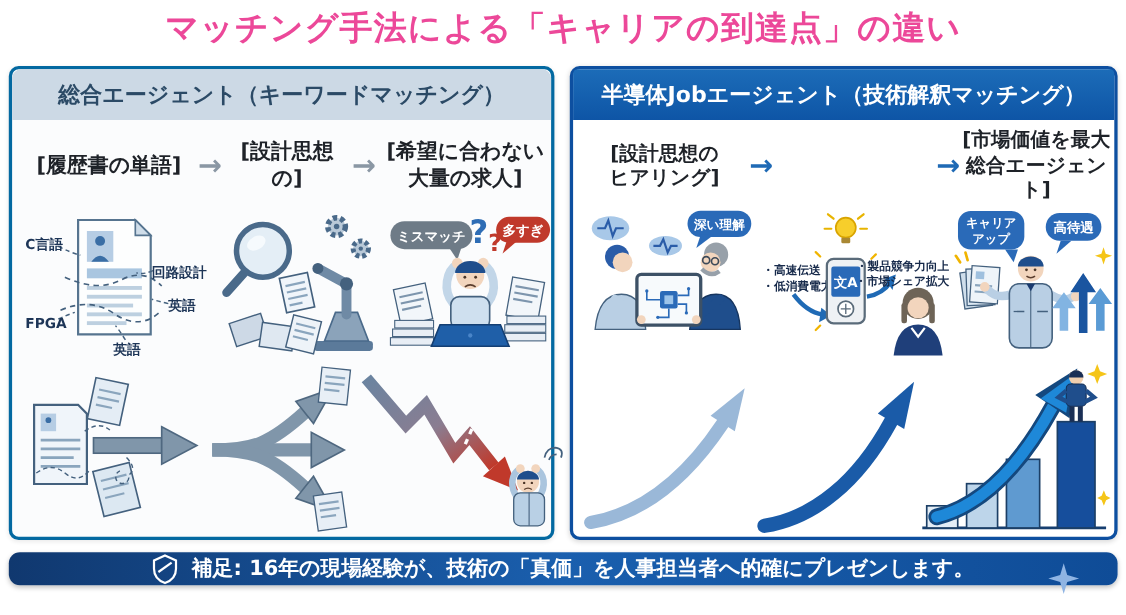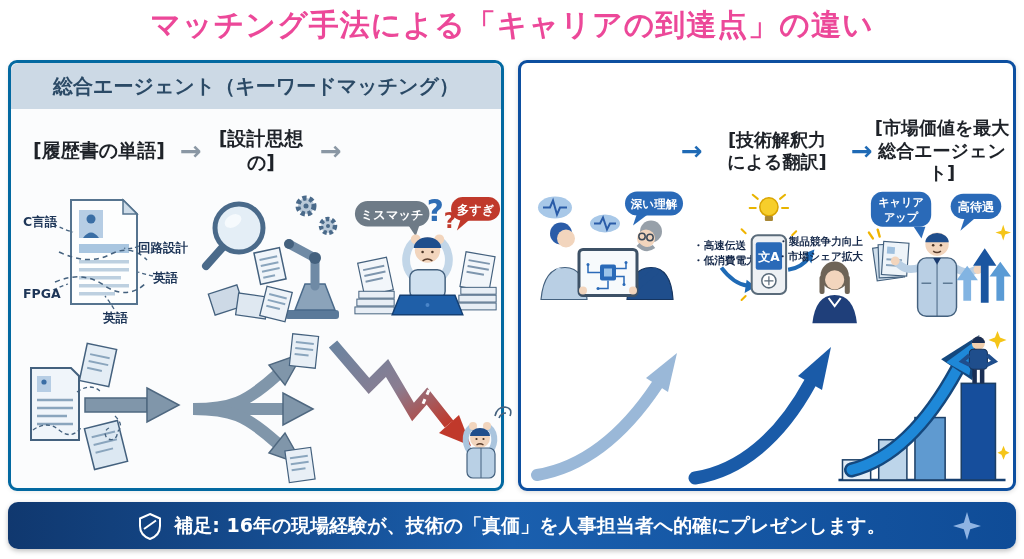--- a/index.html
+++ b/index.html
@@ -20,40 +20,42 @@
   .flow-arrow.blue{color:#1f6ab5}
   .cell{position:absolute}
   svg{overflow:visible}
   svg text{font-family:"DejaVu Sans","Liberation Sans",sans-serif;font-weight:700}
   .kw{font-size:12.5px;fill:#1d3557}
   .bubble-txt{fill:#fff;font-size:12.5px}
   .bubble-txt.sm{font-size:11.5px}
   .bullet{font-size:10.5px;fill:#16294a}
   .qmark{font-size:30px;fill:#2e6db5}
   .qmark.red{font-size:22px;fill:#c0392b}
-  .footer{position:absolute;left:8px;right:8px;top:502px;height:47px;border-radius:10px;
+  .footer{position:absolute;left:8px;right:8px;top:502px;height:30px;border-radius:10px;
           background:linear-gradient(90deg,#10386f,#1a5fae 50%,#0f4c97);
           display:flex;align-items:center;justify-content:center;gap:12px;box-shadow:0 2px 5px rgba(0,0,0,.25)}
   .footer-text{color:#fff;font-size:19px;font-weight:800}
   .footer-sparkle{position:absolute;right:34px;top:9px}
 </style>
 </head>
 <body>
 
 <div class="stage">
 
   <h1 class="title">マッチング手法による「キャリアの到達点」の違い</h1>
 
   <section class="panel left">
     <div class="panel-header left-header">総合エージェント（キーワードマッチング）</div>
 
     <div class="step" style="left:12px;width:152px">[履歴書の単語]</div>
     <div class="flow-arrow gray" style="left:164px;width:32px">→</div>
     <div class="step" style="left:196px;width:108px">[設計思想の]</div>
     <div class="flow-arrow gray" style="left:304px;width:32px">→</div>
+    <div class="step" style="left:334px;width:156px">[希望に合わない
+大量の求人]</div>
 
     <svg class="cell" style="left:8px;top:122px;width:170px;height:142px" viewBox="0 0 170 140">
       <polygon points="52,14 104,14 118,28 118,118 52,118" fill="#fdfefe" stroke="#56748f" stroke-width="2"></polygon>
       <polygon points="104,14 104,28 118,28" fill="#cfdde9" stroke="#56748f" stroke-width="1.5"></polygon>
       <rect x="60" y="24" width="24" height="28" fill="#b6cde4"></rect>
       <circle cx="72" cy="33" r="4.5" fill="#3a6ea5"></circle>
       <path d="M64,52 q8,-11 16,0 z" fill="#3a6ea5"></path>
       <rect x="60" y="58" width="50" height="9" fill="#a9c6e0"></rect>
       <rect x="60" y="74" width="50" height="3.5" fill="#bdd0e0"></rect>
       <rect x="60" y="82" width="50" height="3.5" fill="#bdd0e0"></rect>
@@ -218,24 +220,25 @@
       <path d="M147,104 a10,8 0 0 1 20,0 z" fill="#1f4e8c"></path>
       <circle cx="153.5" cy="107" r="1.1" fill="#4a3527"></circle>
       <circle cx="160.5" cy="107" r="1.1" fill="#4a3527"></circle>
       <path d="M153.5,113 q3.5,-2.5 7,0" fill="none" stroke="#5a3e2e" stroke-width="1.3"></path>
       <rect x="144" y="116" width="28" height="30" rx="6" fill="#b9d0e5" stroke="#44617e" stroke-width="1.2"></rect>
       <line x1="158" y1="116" x2="158" y2="146" stroke="#44617e" stroke-width="1"></line>
     </svg>
   </section>
 
   <section class="panel right">
-
+    <div class="panel-header right-header">半導体Jobエージェント（技術解釈マッチング）</div>
+
+    <div class="step" style="left:10px;width:146px">[設計思想の
+ヒアリング]</div>
     <div class="flow-arrow blue" style="left:156px;width:30px">→</div>
-    <div class="step" style="left:186px;width:140px">[技術解釈力
-による翻訳]</div>
     <div class="flow-arrow blue" style="left:326px;width:30px">→</div>
     <div class="step" style="left:352px;width:138px">[市場価値を最大
 総合エージェント]</div>
 
     <svg class="cell" style="left:4px;top:122px;width:164px;height:140px" viewBox="0 0 164 135">
       <circle cx="36" cy="46" r="11" fill="#2a5ca8"></circle>
       <circle cx="41" cy="51" r="9" fill="#f2d5bd"></circle>
       <path d="M16,112 q3,-32 24,-32 q20,0 22,32 z" fill="#b9cfe4" stroke="#44617e" stroke-width="1.2"></path>
       <path d="M34,84 L58,102" stroke="#b9cfe4" stroke-width="7" stroke-linecap="round"></path>
       <circle cx="126" cy="44" r="11" fill="#97a0a9"></circle>

